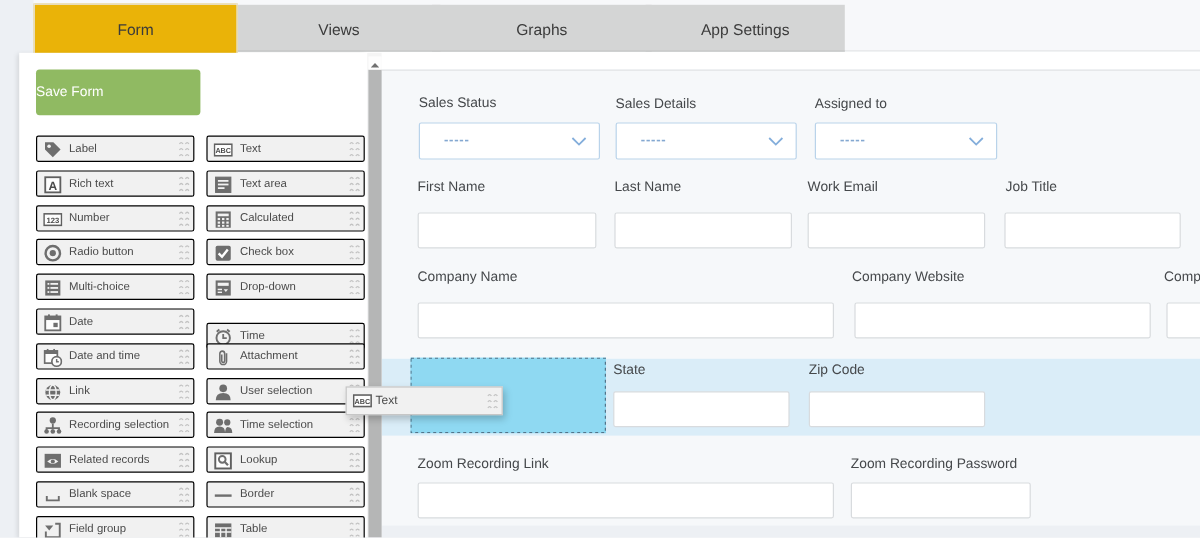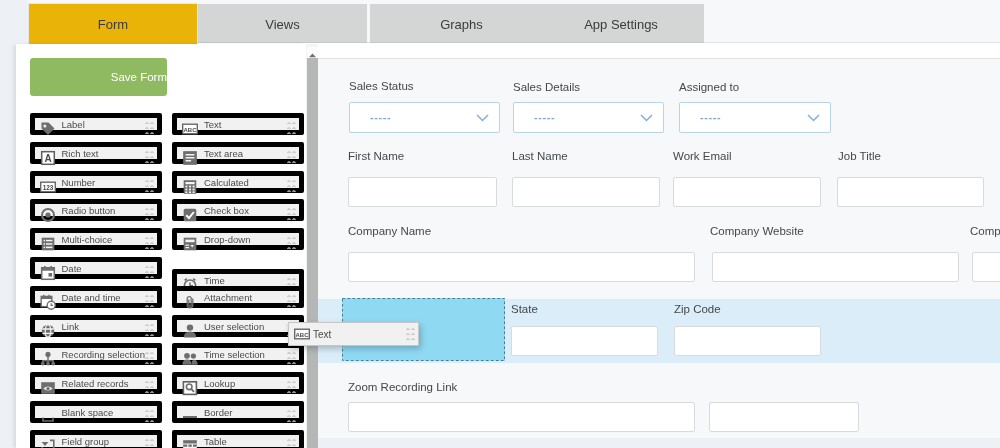--- a/index.html
+++ b/index.html
@@ -3,22 +3,22 @@
 <meta charset="utf-8">
 <style>
 html,body{margin:0;padding:0}
 body{width:1000px;height:448px;overflow:hidden;position:relative;background:#edf0f4;font-family:"Liberation Sans",sans-serif;}
 .abs{position:absolute}
 
 .tab{position:absolute;top:4px;height:38px;background:#d4d5d5;border-bottom:1px solid #c6c7c7;text-align:center;line-height:41px;font-size:13px;color:#3b3b3b}
 .tab.active{background:#eab308;top:3px;height:41px;border:1px solid #e7e7e7;border-bottom:none;line-height:41px}
 
 #panel{position:absolute;left:16px;top:44px;width:290px;height:404px;background:#fff;box-shadow:-2px 1px 4px rgba(0,0,0,0.10);z-index:5}
-#savebtn{position:absolute;left:14px;top:14px;width:137px;height:38px;background:#90ba62;border-radius:3px;color:#fff;font-size:11.5px;text-align:right;line-height:38px}
-.it{position:absolute;width:132px;height:22px;background:#f1f1f1;border:5px solid #000000;border-radius:2px;box-sizing:border-box}
+#savebtn{position:absolute;left:14px;top:14px;width:137px;height:38px;background:#90ba62;border-radius:3px;color:#fff;font-size:11.5px;text-align:left;line-height:38px}
+.it{position:absolute;width:132px;height:22px;background:#f1f1f1;border:1px solid #000000;border-radius:2px;box-sizing:border-box}
 .it span{position:absolute;left:27px;top:50%;transform:translateY(-50%);font-size:9.5px;color:#4a4a4a;white-space:nowrap}
 .ic{position:absolute;left:5px;top:2.5px;width:16px;height:16px}
 .dots{position:absolute;right:3px;top:3px;line-height:0}
 
 #sbar{position:absolute;left:306px;top:44px;width:12px;height:404px;background:#f5f5f5;z-index:4}
 #sthumb{position:absolute;left:0.5px;top:14px;width:11px;height:390px;background:#b5b6b6}
 #sbtn{position:absolute;left:0.5px;top:3px;width:11px;height:11px;background:#fdfdfd}
 
 #farea{position:absolute;left:318px;top:58px;width:682px;height:379px;background:#f6f8fa;border-top:1px solid #e2e4e6;z-index:1;overflow:hidden}
 .flabel{position:absolute;font-size:11.5px;line-height:14px;color:#45484b;white-space:nowrap}
@@ -31,21 +31,21 @@
 #ghost{position:absolute;left:288px;top:322px;width:131px;height:24px;background:#f1f1f1;border:1px solid #c6c6c6;box-sizing:border-box;z-index:20;box-shadow:2px 3px 6px rgba(0,0,0,0.22)}
 #ghost span{position:absolute;left:24px;top:50%;transform:translateY(-50%);font-size:10px;color:#4a4a4a}
 </style>
 </head>
 <body>
 
 <div class="abs" style="left:28px;top:0;width:972px;height:43px;background:#f7f8fa"></div>
 <div class="abs" style="left:196px;top:42px;width:804px;height:1px;background:#e0e2e3"></div>
 <div class="abs" style="left:196px;top:43px;width:804px;height:15px;background:#fff"></div>
 <div class="tab" style="left:198px;width:169px">Views</div>
-<div class="tab" style="left:370px;width:183px">Graphs</div>
+<div class="tab" style="left:360px;width:183px">Graphs</div>
 <div class="tab" style="left:538px;width:166px">App Settings</div>
 <div class="tab active" style="left:28px;width:168px">Form</div>
 
 <div id="farea">
   <div id="bluerow"></div>
 
   <div class="flabel" style="left:31px;top:20px">Sales Status</div>
   <div class="flabel" style="left:195px;top:21px">Sales Details</div>
   <div class="flabel" style="left:361px;top:21px">Assigned to</div>
   <div class="fdrop" style="left:31px;top:43px;width:151px">
@@ -82,20 +82,21 @@
   <div class="finput" style="left:30px;top:193px;width:347px"></div>
   <div class="finput" style="left:394px;top:193px;width:247px"></div>
   <div class="finput" style="left:654px;top:193px;width:100px"></div>
 
   <div class="flabel" style="left:193px;top:243px">State</div>
   <div class="flabel" style="left:356px;top:243px">Zip Code</div>
   <div class="finput" style="left:193px;top:267px;width:147px"></div>
   <div class="finput" style="left:356px;top:267px;width:147px"></div>
 
   <div class="flabel" style="left:30px;top:321px">Zoom Recording Link</div>
+  <div class="flabel" style="left:391px;top:321px">Zoom Recording Password</div>
   <div class="finput" style="left:30px;top:343px;width:347px"></div>
   <div class="finput" style="left:391px;top:343px;width:150px"></div>
 </div>
 
 <div id="dropcell">
     <svg width="163" height="63" style="position:absolute;left:0;top:0">
       <rect x="0.5" y="0.5" width="162" height="62" fill="none" stroke="#53748a" stroke-width="1" stroke-dasharray="2.5,2.5"></rect>
     </svg>
   </div>
 

